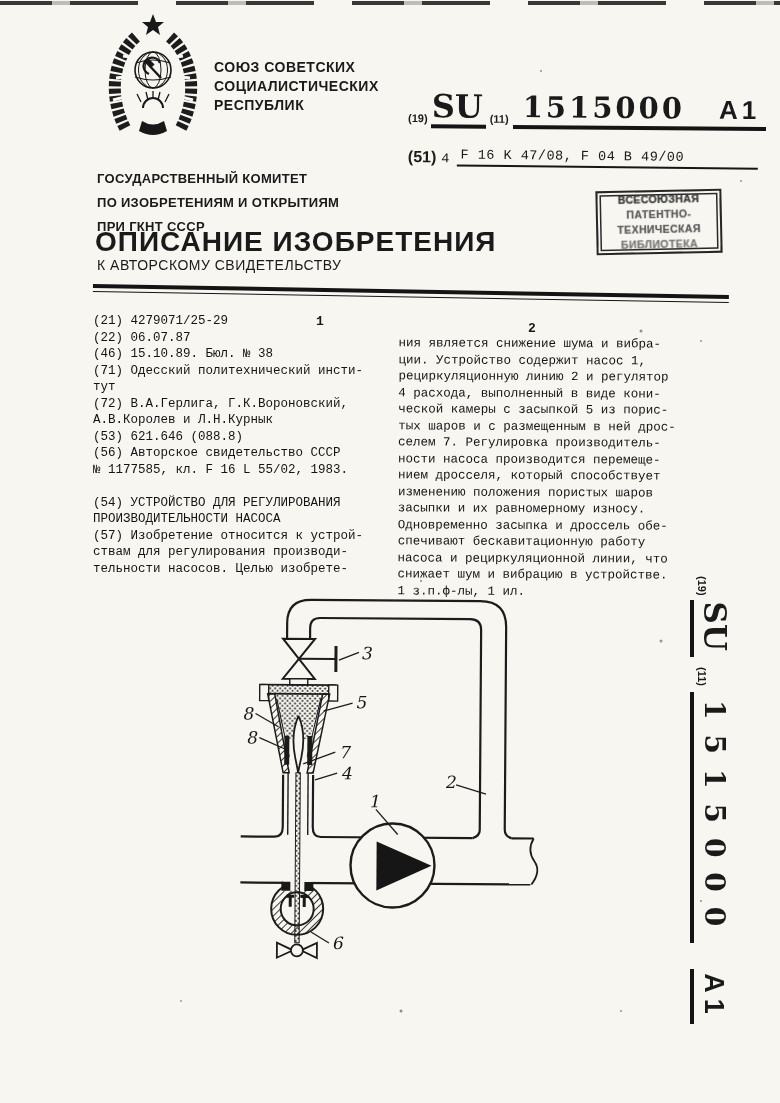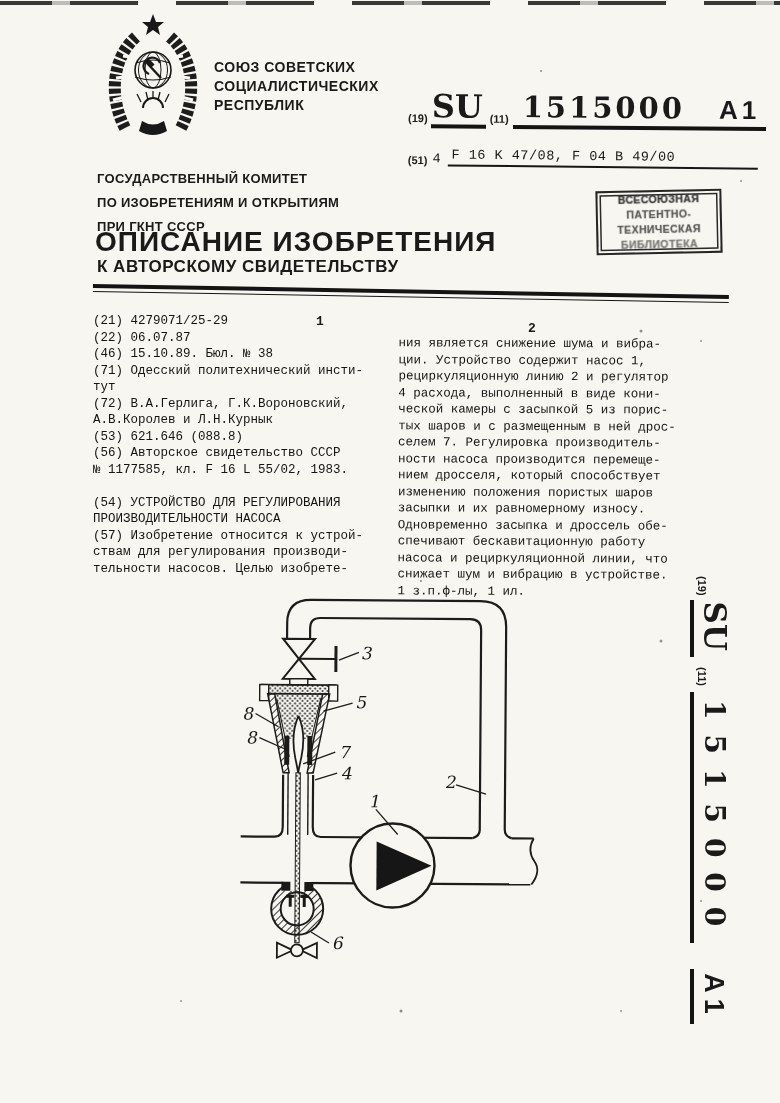--- a/index.html
+++ b/index.html
@@ -31,37 +31,37 @@
   .pcode{font-size:11px;font-weight:bold;margin:0 3px 4px 0}
   .su{font-family:"DejaVu Serif",serif;font-weight:bold;font-size:32px;line-height:1;
       border-bottom:4px solid #141414;padding:0 3px 2px 1px}
   .pcode2{font-size:11px;font-weight:bold;margin:0 4px 4px 4px}
   .numgrp{display:flex;align-items:flex-end;border-bottom:4px solid #141414;padding:0 6px 3px 10px}
   .pnum{font-family:"DejaVu Serif",serif;font-weight:bold;font-size:29px;line-height:1;letter-spacing:3px}
   .pkind{font-size:26px;font-weight:bold;line-height:1.05;margin-left:34px;letter-spacing:4px}
 
   .ipcrow{left:408px;top:147px;width:350px;display:flex;align-items:flex-end;transform:rotate(.6deg);transform-origin:0 0;
           font-size:13.5px}
-  .ipcl{font-size:11px;font-weight:bold;margin-right:5px}
+  .ipcl{font-size:16px;font-weight:bold;margin-right:5px}
   .ipce{font-family:"Liberation Mono",monospace;margin-right:7px}
   .ipcc{font-family:"Liberation Mono",monospace;flex:1;border-bottom:2px solid #161616;padding:0 0 2px 4px;letter-spacing:.5px}
 
   .stamp{
     left:596px;top:190px;width:122px;height:60px;border:2px solid #262626;
     box-shadow:0 0 0 2px #f7f6f1 inset,0 0 0 3.5px #2a2a2a inset;
     transform:rotate(-1.2deg);display:flex;flex-direction:column;justify-content:center;
     text-align:center;color:#333;
   }
   .stamp span{font-size:10.5px;font-weight:bold;line-height:15px;letter-spacing:.4px;
     filter:blur(.35px);text-shadow:0 0 1px rgba(45,45,45,.55)}
   .stamp span:nth-child(2){opacity:.8}
   .stamp span:nth-child(3){opacity:.65}
 
   .doctitle{left:95px;top:226px;font-size:28px;font-weight:bold;letter-spacing:1px}
-  .docsub{left:97px;top:257px;font-size:17px;font-weight:bold;letter-spacing:.5px}
+  .docsub{left:97px;top:257px;font-size:14px;font-weight:normal;letter-spacing:.5px}
 
   .rule{left:93px;top:284px;width:636px;height:3px;border-top:4px solid #141414;border-bottom:1.5px solid #141414;
         transform:rotate(1deg);transform-origin:0 0}
 
   
   .colnum{font-family:"Liberation Mono",monospace;font-size:13px;font-weight:bold}
   .c1n{left:316px;top:314px}
   .c2n{left:528px;top:321px}
   .col{font-family:"Liberation Mono","DejaVu Sans Mono",monospace;font-size:12.5px;line-height:16.5px;color:#141414}
   .col1{left:93px;top:313px;width:305px}

